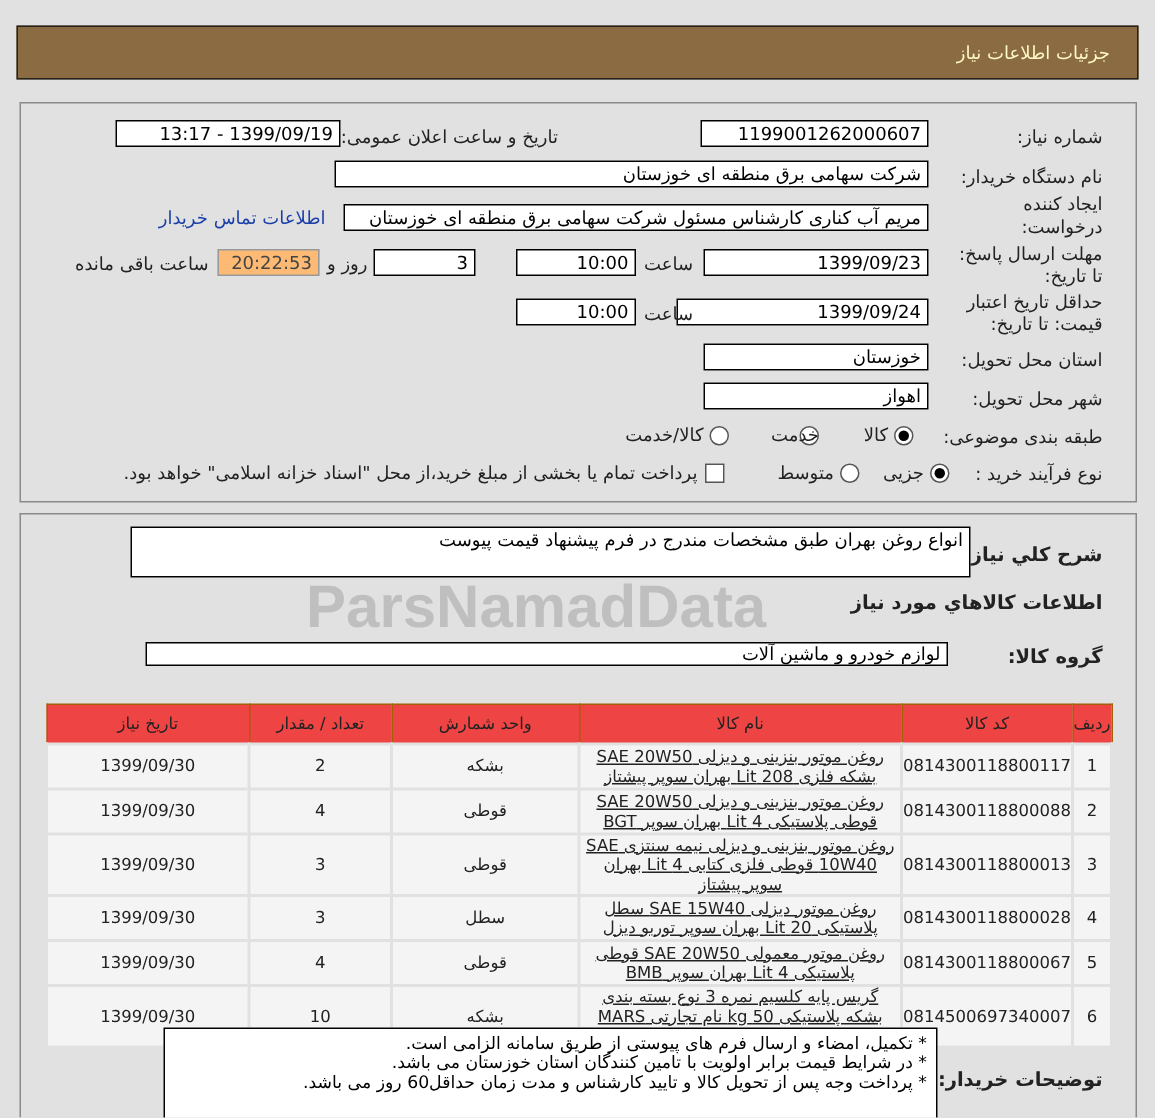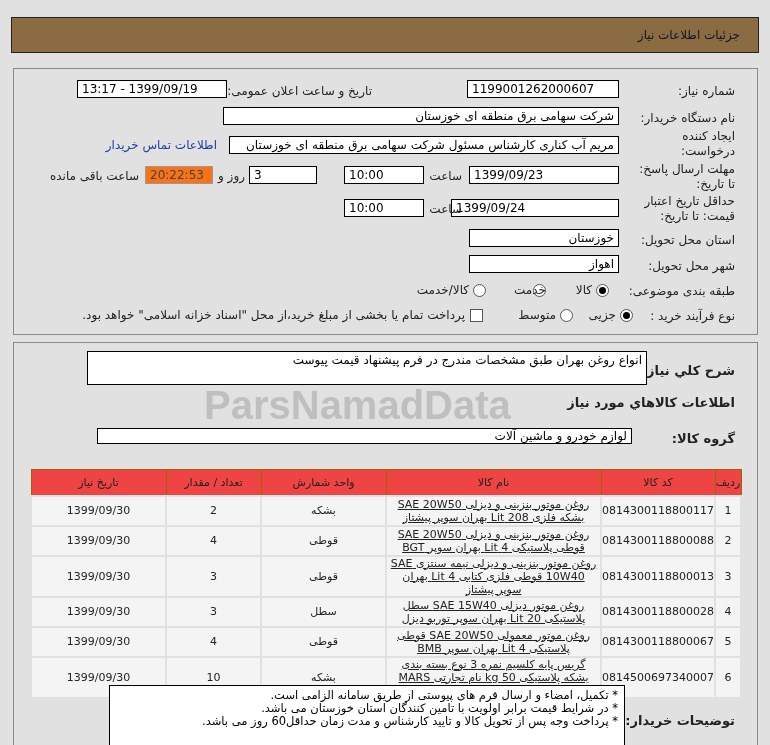--- a/index.html
+++ b/index.html
@@ -1,26 +1,26 @@
 <!DOCTYPE html>
 <html><head>
 <meta charset="utf-8">
 <style>
   * { box-sizing: border-box; margin: 0; padding: 0; }
   html, body { width: 770px; height: 745px; overflow: hidden; }
   body { background: #e1e1e1; font-family: "DejaVu Sans", sans-serif; font-size: 12px; color: #000; direction: rtl; position: relative; }
   .header-bar { position: absolute; left: 11px; top: 17px; width: 748px; height: 36px; background: #8b6b42; border: 1px solid #222; }
-  .header-bar span { position: absolute; right: 18px; top: 10px; color: #0f172a; font-size: 12px; }
+  .header-bar span { position: absolute; right: 18px; top: 10px; color: #fef9c3; font-size: 12px; }
   .panel { position: absolute; left: 13px; width: 745px; border: 1px solid #8a8a8a; background: #e1e1e1; }
   .p1 { top: 68px; height: 267px; }
   .p2 { top: 342px; height: 403px; border-bottom: none; }
   .lbl { position: absolute; font-size: 12px; color: #222; white-space: nowrap; line-height: 15px; }
   .box { position: absolute; background: #fff; border: 1px solid #000; height: 18px; font-size: 12px; line-height: 16px; padding: 0 4px; white-space: nowrap; overflow: hidden; }
-  .center { text-align: left; }
-  .box.timer { background: #f97316; border-color: #999; color: #444; }
+  .center { text-align: right; }
+  .box.timer { background: #fdba74; border-color: #999; color: #444; }
   .link { position: absolute; color: #1a3fa8; font-size: 12px; cursor: pointer; }
   .radio { position: absolute; width: 13px; height: 13px; border-radius: 50%; border: 1px solid #555; background: #fff; }
   .radio.on::after { content: ""; position: absolute; left: 2px; top: 2px; width: 7px; height: 7px; border-radius: 50%; background: #000; }
   .chk { position: absolute; width: 13px; height: 13px; border: 1px solid #555; background: #fff; }
   .bold { font-weight: bold; font-size: 13px; }
   .watermark { position: absolute; font-size: 40px; font-weight: bold; color: rgba(150,150,150,0.45); font-family: "Liberation Sans", sans-serif; direction: ltr; }
   table.items { position: absolute; left: 16px; top: 126px; width: 712px; border-collapse: collapse; font-size: 11px; }
   table.items th { background: #ef4444; font-weight: normal; height: 26px; border: 1px solid #a16207; color: #222; }
   table.items td { background: #f4f4f4; border: 2px solid #e1e1e1; text-align: center; height: 30px; line-height: 13px; color: #222; }
   table.items td.name { text-align: center; padding: 0 3px; text-decoration: underline; }

